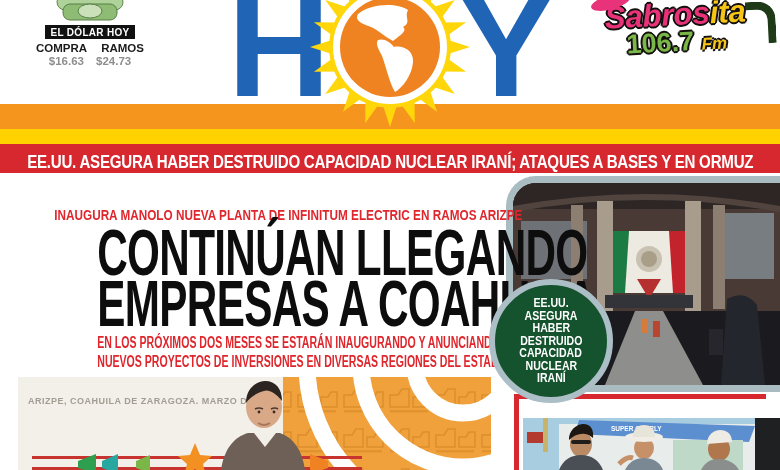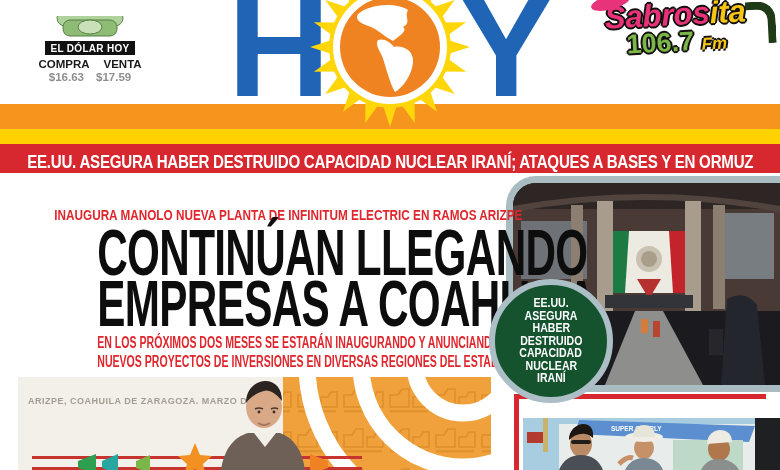--- a/index.html
+++ b/index.html
@@ -12,21 +12,21 @@
   .band-yellow{left:0;top:129px;width:780px;height:15px;background:#FFD200;z-index:4;}
   .band-red{left:0;top:144px;width:780px;height:29px;background:#D7282F;z-index:4;
             display:flex;align-items:flex-end;justify-content:center;}
   .band-red .txt{color:#fff;font-weight:bold;font-size:18px;white-space:nowrap;
                  letter-spacing:-0.3px;transform:scaleX(0.84);transform-origin:50% 50%;}
   .region-label{left:0;top:103px;width:780px;height:26px;z-index:7;display:flex;
                 align-items:center;justify-content:center;color:#fff;font-weight:bold;
                 font-size:22px;letter-spacing:0.5px;white-space:nowrap;}
 
   
-  .dollar{left:28px;top:16px;width:124px;text-align:center;z-index:5;}
+  .dollar{left:28px;top:0;width:124px;text-align:center;z-index:5;}
   .dollar .icon{width:70px;height:22px;margin:0 auto;overflow:hidden;}
   .dollar .label{display:inline-block;background:#111;color:#fff;font-weight:bold;
                  font-size:10px;padding:2px 6px 1px;letter-spacing:0.3px;margin-top:1px;}
   .dollar .cols{display:flex;justify-content:center;gap:14px;font-weight:bold;
                 font-size:11.5px;color:#1a1a1a;margin-top:2px;text-align:right;}
   .dollar .vals{display:flex;justify-content:center;gap:12px;font-weight:bold;
                 font-size:11.5px;color:#8e8e8e;margin-top:1px;text-align:right;}
 
   
   .masthead{left:228px;top:0;width:324px;height:130px;z-index:6;}
@@ -89,25 +89,25 @@
       <svg width="70" height="22" viewBox="0 0 70 22">
         <rect x="6" y="-14" width="58" height="18" rx="8" fill="#9CC488" stroke="#5E8A4C"></rect>
         <rect x="2" y="-6" width="66" height="16" rx="8" fill="#AFD29B" stroke="#5E8A4C"></rect>
         <rect x="8" y="4" width="54" height="16" rx="7" fill="#8FBC75" stroke="#567F45"></rect>
         <ellipse cx="35" cy="11" rx="12" ry="7" fill="#C9E0B8" stroke="#567F45"></ellipse>
       </svg>
     </div>
     <div><span class="label">EL DÓLAR HOY</span></div>
     <div class="cols">
       <span>COMPRA</span>
-      <span>VENTA</span>
+      <span>RAMOS</span>
     </div>
     <div class="vals">
       <span>$16.63</span>
-      <span>$17.59</span>
+      <span>$24.73</span>
     </div>
   </div>
 
   <div class="abs masthead">
     <svg width="324" height="130" viewBox="0 0 324 130">
       <text x="48" y="96" text-anchor="middle" font-family="Liberation Sans, sans-serif" font-size="142" font-weight="bold" fill="#1F64B5" letter-spacing="-6">H</text>
       <text x="278" y="96" text-anchor="middle" font-family="Liberation Sans, sans-serif" font-size="142" font-weight="bold" fill="#1F64B5">Y</text>
 
       <g>
         <g id="rays">

